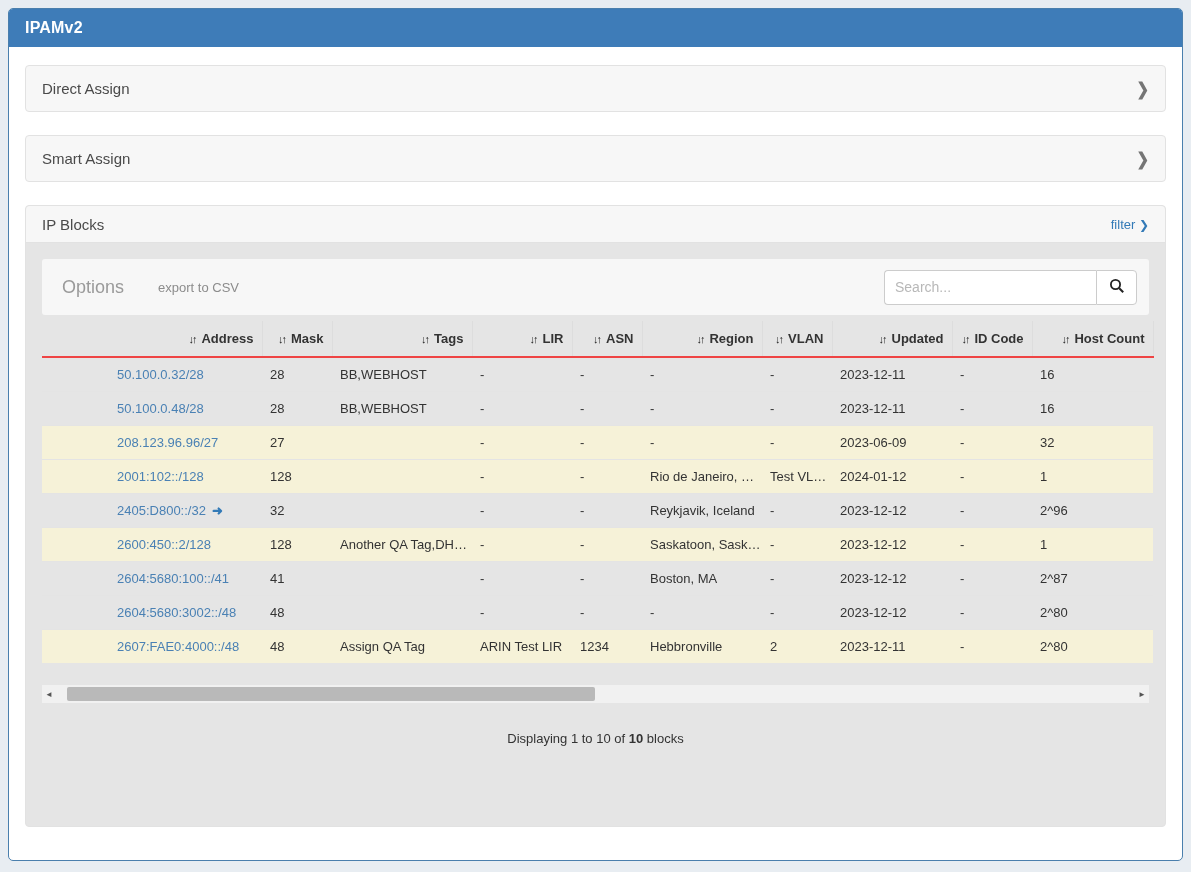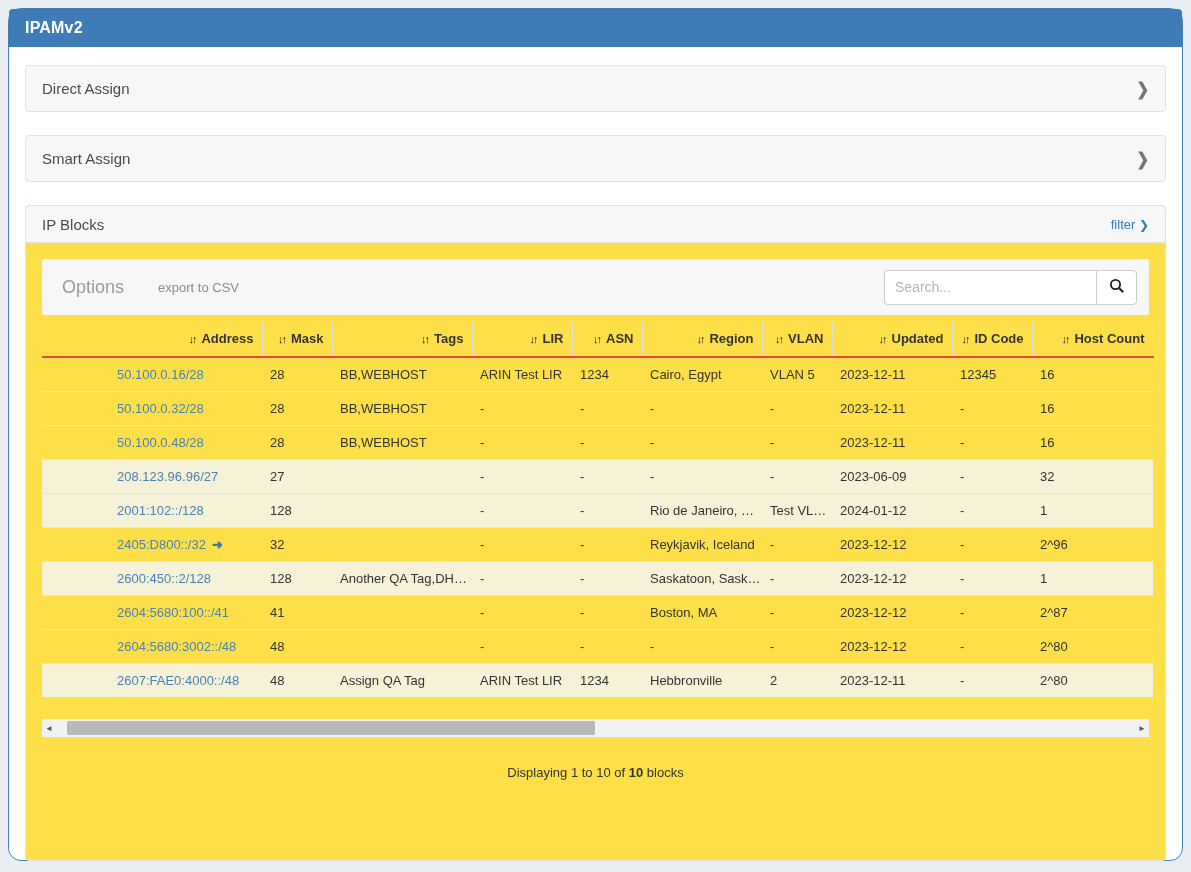--- a/index.html
+++ b/index.html
@@ -7,21 +7,21 @@
   body {
     background:#e8edf2;
     font-family:"Liberation Sans", sans-serif;
     font-size:13px;
     color:#333;
   }
   .app-card {
     position:absolute; left:8px; top:8px; right:8px; bottom:11px;
     background:#fff;
     border:1px solid #4a7fad;
-    border-radius:13px;
+    border-radius:5px;
   }
   .app-header {
     height:38px;
     background:#3e7cb8;
     border-radius:4px 4px 0 0;
     display:flex; align-items:center;
     padding:0 16px;
   }
   .app-title { color:#fff; font-size:16px; font-weight:bold; letter-spacing:.2px; }
   .app-content { padding:18px 16px 0 16px; }
@@ -35,21 +35,21 @@
     padding:0 16px;
     margin-bottom:23px;
     cursor:pointer;
   }
   .collapse-panel .panel-label { font-size:15px; color:#4a4a4a; }
   .chev { color:#757575; font-size:15px; font-weight:bold; transform:scaleY(1.15); }
 
   .ipblocks-panel {
     border:1px solid #e2e2e2;
     border-radius:4px;
-    background:#fde047;
+    background:#e5e5e5;
     margin-bottom:16px;
   }
   .ipblocks-header {
     background:#f7f7f7;
     border-bottom:1px solid #e2e2e2;
     border-radius:4px 4px 0 0;
     height:37px;
     display:flex; align-items:center; justify-content:space-between;
     padding:0 16px;
   }
@@ -199,33 +199,20 @@
                 <th class="sep"><span class="sort-ic">↓↑</span>Region</th>
                 <th class="sep"><span class="sort-ic">↓↑</span>VLAN</th>
                 <th class="sep"><span class="sort-ic">↓↑</span>Updated</th>
                 <th class="sep"><span class="sort-ic">↓↑</span>ID Code</th>
                 <th class="sep last"><span class="sort-ic">↓↑</span>Host Count</th>
               </tr>
           </thead>
           <tbody>
               <tr>
                 <td></td>
-                <td class="addr"><a>50.100.0.16/28</a></td>
-                <td>28</td>
-                <td>BB,WEBHOST</td>
-                <td>ARIN Test LIR</td>
-                <td>1234</td>
-                <td>Cairo, Egypt</td>
-                <td>VLAN 5</td>
-                <td>2023-12-11</td>
-                <td>12345</td>
-                <td>16</td>
-              </tr>
-              <tr>
-                <td></td>
                 <td class="addr"><a>50.100.0.32/28</a></td>
                 <td>28</td>
                 <td>BB,WEBHOST</td>
                 <td>-</td>
                 <td>-</td>
                 <td>-</td>
                 <td>-</td>
                 <td>2023-12-11</td>
                 <td>-</td>
                 <td>16</td>

